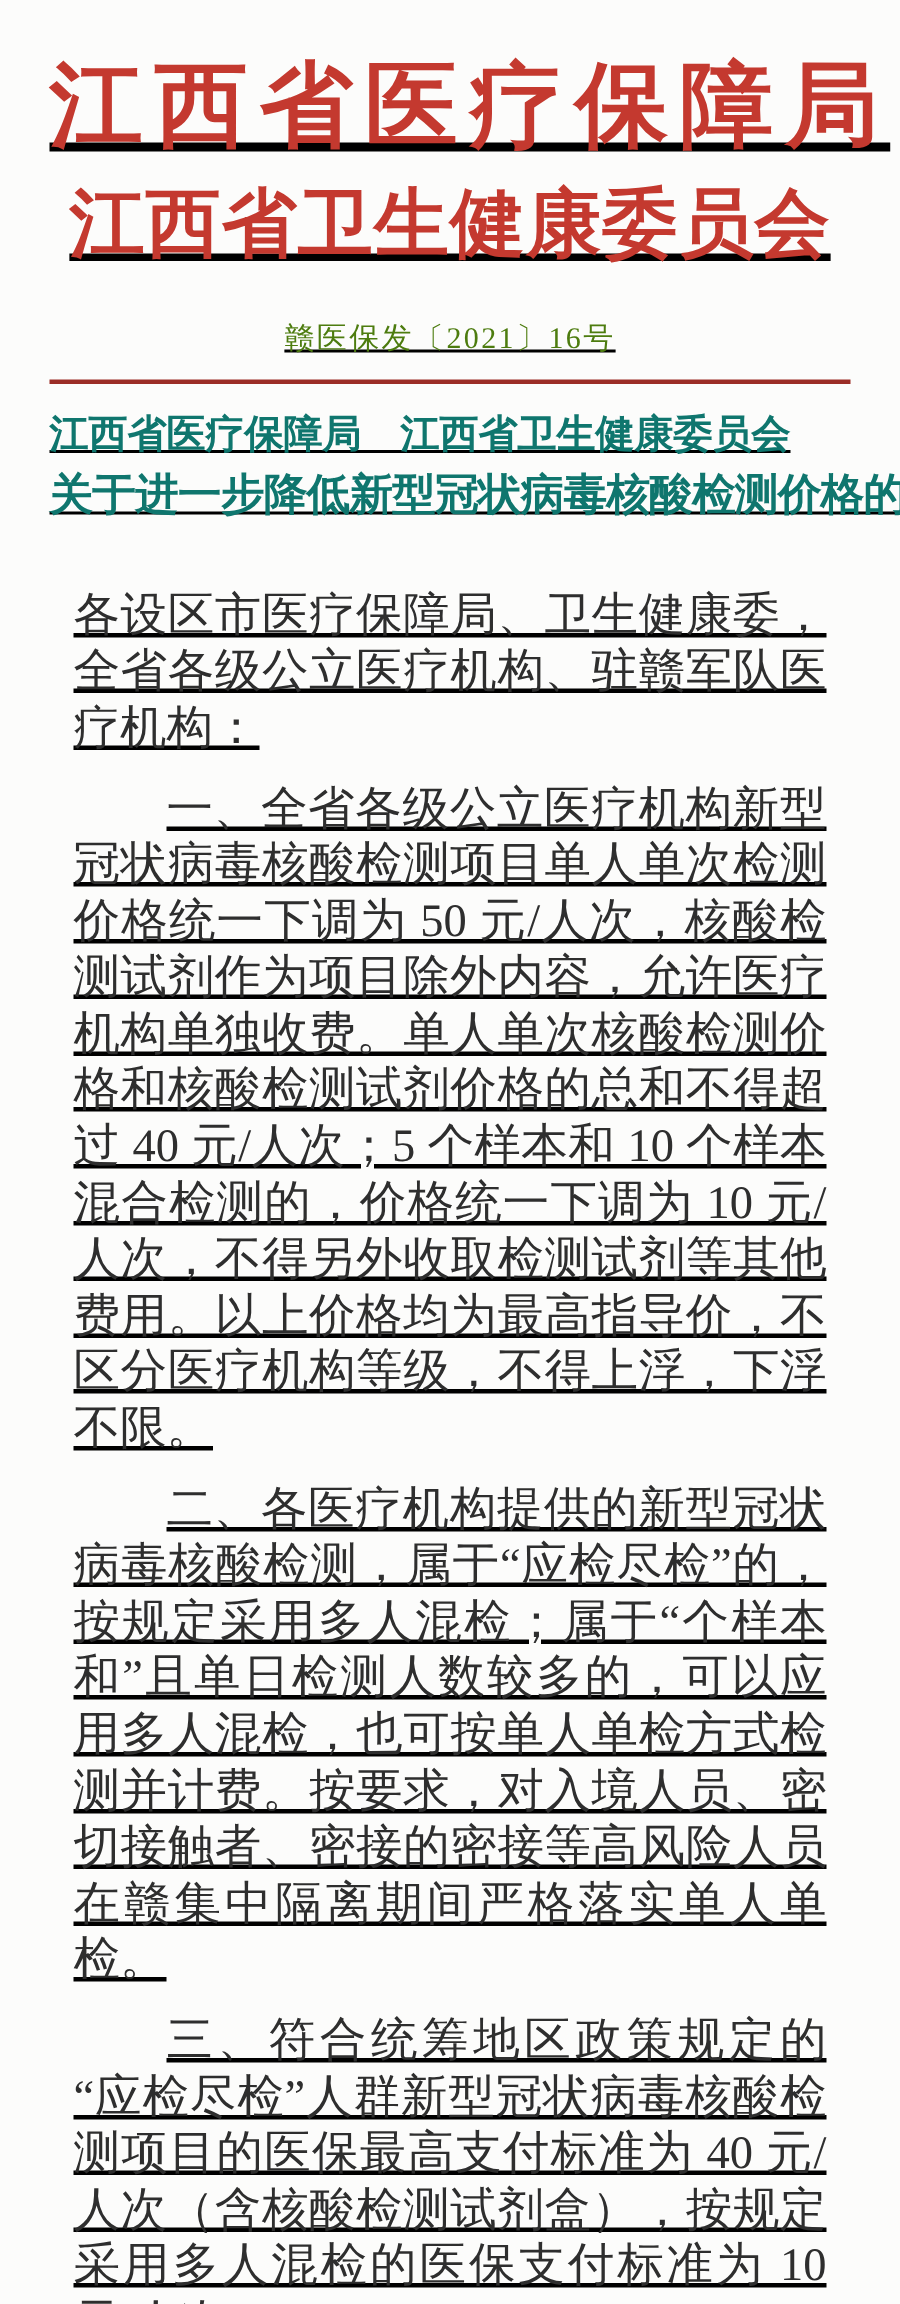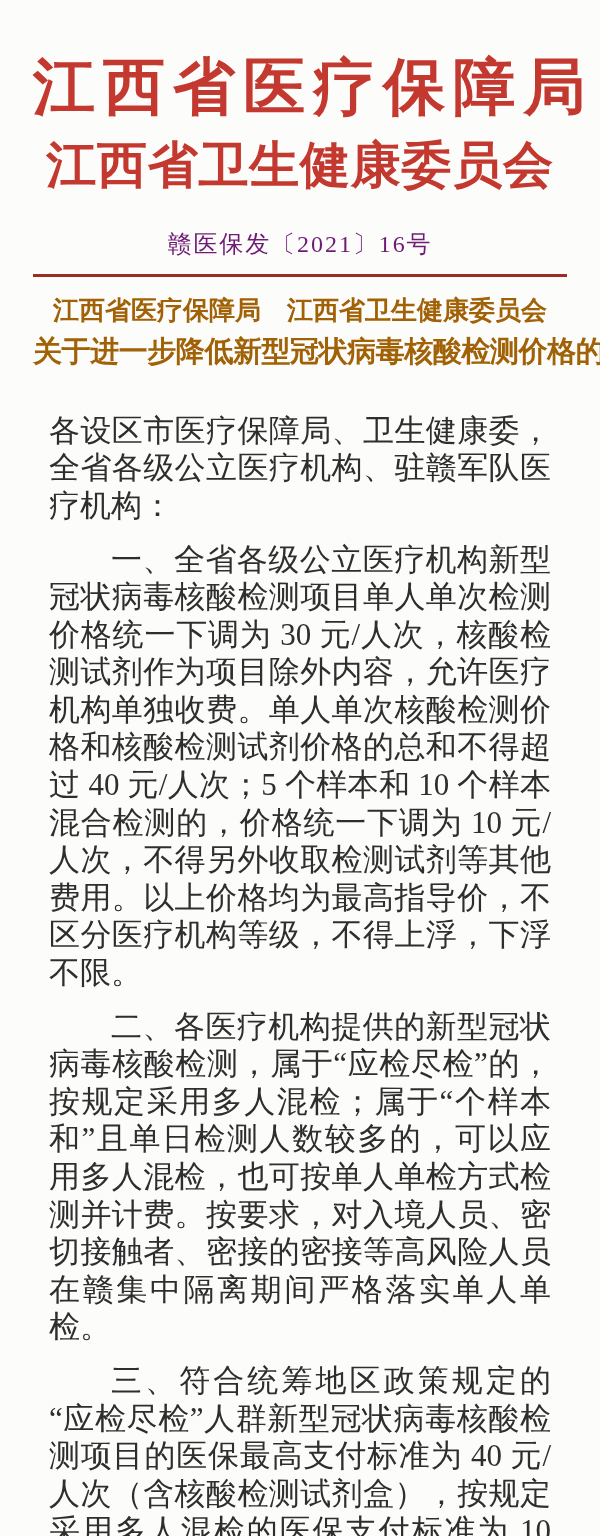--- a/index.html
+++ b/index.html
@@ -10,22 +10,23 @@
     width: 600px;
     height: 1536px;
     overflow: hidden;
     background: #fcfcfb;
     font-family: "Liberation Serif", "DejaVu Serif", serif;
   }
   .page {
     box-sizing: border-box;
     width: 600px;
     height: 1504px;
-    padding: 16px 33px;
+    padding: 0 33px;
     background: #fcfcfb;
+    text-decoration: underline;
   }
   
   .red-title {
     color: var(--red, #c4392f);
     text-align: center;
     font-weight: bold;
     white-space: nowrap;
   }
   .red-title.line1 {
     padding-top: 30px;
@@ -35,35 +36,34 @@
     margin-right: -0.13em;
   }
   .red-title.line2 {
     font-size: 50px;
     line-height: 1.4;
     letter-spacing: 0.015em;
   }
   .doc-number {
     margin-top: 28px;
     text-align: center;
-    font-size: 24px;
+    font-size: 20px;
     letter-spacing: 0.08em;
-    color: #701a75;
+    color: #4d7c0f;
   }
   .red-rule {
     margin-top: 14px;
     height: 3px;
     background: var(--rule, #9b2d27);
     border: none;
   }
   
   .notice-title {
     margin: 14px 0 0 0;
-    text-align: center;
-    color: #a16207;
+    color: #0f766e;
     font-weight: bold;
   }
   .notice-title .t1 {
     font-size: 26px;
     line-height: 1.5;
     white-space: nowrap;
   }
   .notice-title .t2 {
     font-size: 29px;
     line-height: 1.45;
@@ -98,19 +98,19 @@
     <div class="red-rule"></div>
   </header>
 
   <h1 class="notice-title">
     <div class="t1">江西省医疗保障局　江西省卫生健康委员会</div>
     <div class="t2">关于进一步降低新型冠状病毒核酸检测价格的通知</div>
   </h1>
 
   <main class="doc-body" id="paragraphs-container">
       <p class="para">各设区市医疗保障局、卫生健康委，全省各级公立医疗机构、驻赣军队医疗机构：</p>
-      <p class="para indent">一、全省各级公立医疗机构新型冠状病毒核酸检测项目单人单次检测价格统一下调为 30 元/人次，核酸检测试剂作为项目除外内容，允许医疗机构单独收费。单人单次核酸检测价格和核酸检测试剂价格的总和不得超过 40 元/人次；5 个样本和 10 个样本混合检测的，价格统一下调为 10 元/人次，不得另外收取检测试剂等其他费用。以上价格均为最高指导价，不区分医疗机构等级，不得上浮，下浮不限。</p>
+      <p class="para indent">一、全省各级公立医疗机构新型冠状病毒核酸检测项目单人单次检测价格统一下调为 50 元/人次，核酸检测试剂作为项目除外内容，允许医疗机构单独收费。单人单次核酸检测价格和核酸检测试剂价格的总和不得超过 40 元/人次；5 个样本和 10 个样本混合检测的，价格统一下调为 10 元/人次，不得另外收取检测试剂等其他费用。以上价格均为最高指导价，不区分医疗机构等级，不得上浮，下浮不限。</p>
       <p class="para indent">二、各医疗机构提供的新型冠状病毒核酸检测，属于“应检尽检”的，按规定采用多人混检；属于“个样本和”且单日检测人数较多的，可以应用多人混检，也可按单人单检方式检测并计费。按要求，对入境人员、密切接触者、密接的密接等高风险人员在赣集中隔离期间严格落实单人单检。</p>
       <p class="para indent">三、符合统筹地区政策规定的“应检尽检”人群新型冠状病毒核酸检测项目的医保最高支付标准为 40 元/人次（含核酸检测试剂盒），按规定采用多人混检的医保支付标准为 10 元/人次。</p>
       <p class="para indent">四、各医疗机构提供核酸检测服务，要设置专门窗口、开辟独立区域，优化内部管理流程，采取电子化、信息化的方式，为群众提供核酸检测结果推送服务。单纯进行核酸检测的，无需挂号，各医疗机构不得收取门诊诊察费（包括便民门诊和一般诊疗费）、医事服务费。</p>
     </main>
 
 </div>
 
 </body></html>

